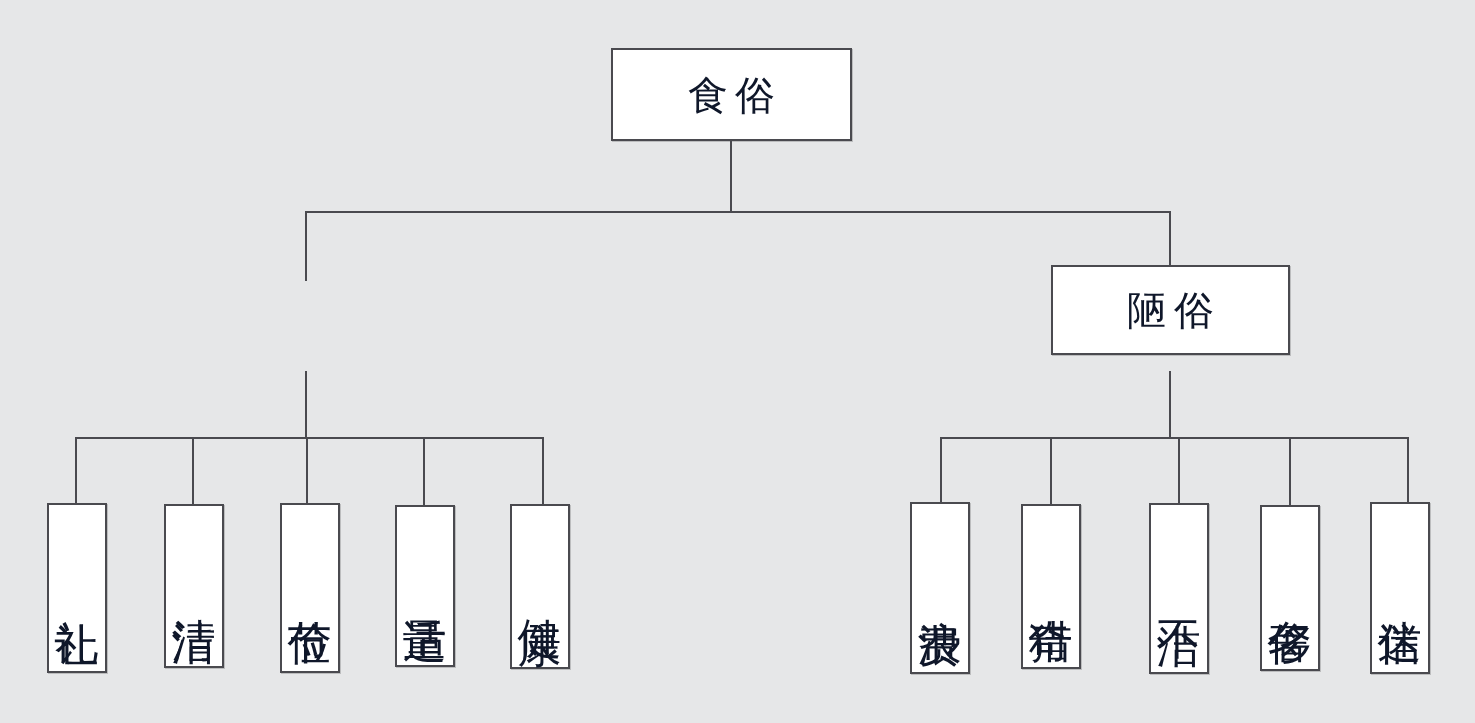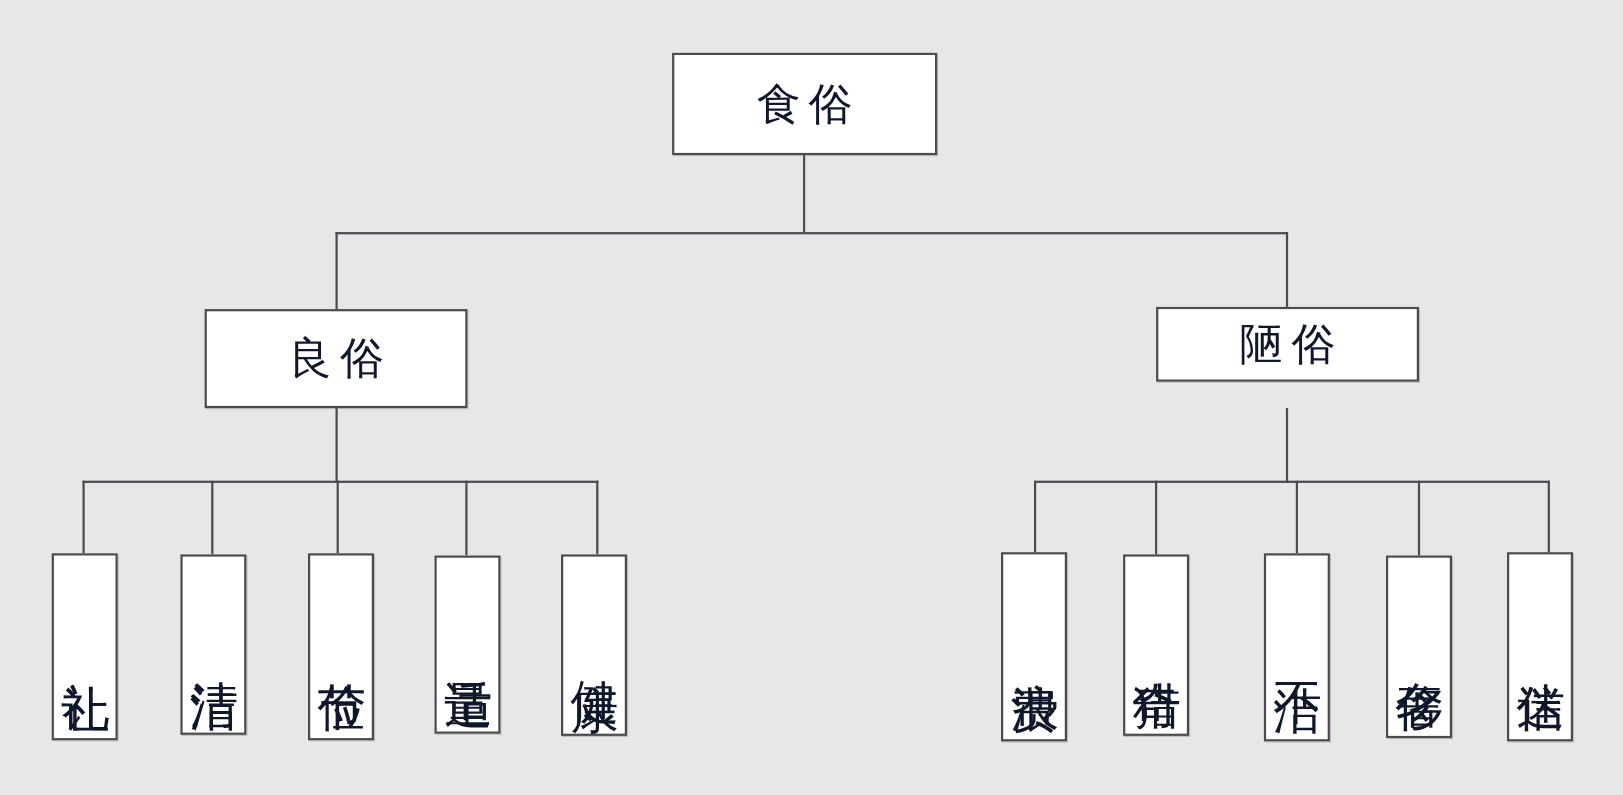--- a/index.html
+++ b/index.html
@@ -68,25 +68,22 @@
 
   <div class="node horiz" style="left:611px; top:48px; width:241px; height:93px;">
     <span class="label">食俗</span>
   </div>
 
   <div class="line v" style="left:730px; top:141px; height:71px;"></div>
   <div class="line h" style="left:305px; top:211px; width:866px;"></div>
   <div class="line v" style="left:305px; top:211px; height:70px;"></div>
   <div class="line v" style="left:1169px; top:211px; height:70px;"></div>
 
-  <div class="node horiz" style="left:186px; top:281px; width:239px; height:90px;">
-    <span class="label">良俗</span>
-  </div>
 
-  <div class="node horiz" style="left:1051px; top:279px; width:239px; height:68px;">
+  <div class="node horiz" style="left:1051px; top:265px; width:239px; height:90px;">
     <span class="label">陋俗</span>
   </div>
 
   <div class="line v" style="left:305px; top:371px; height:68px;"></div>
   <div class="line h" style="left:75px; top:437px; width:469px;"></div>
   <div class="line v" style="left:75px; top:437px; height:67px;"></div>
   <div class="line v" style="left:192px; top:437px; height:67px;"></div>
   <div class="line v" style="left:306px; top:437px; height:67px;"></div>
   <div class="line v" style="left:423px; top:437px; height:68px;"></div>
   <div class="line v" style="left:542px; top:437px; height:67px;"></div>

